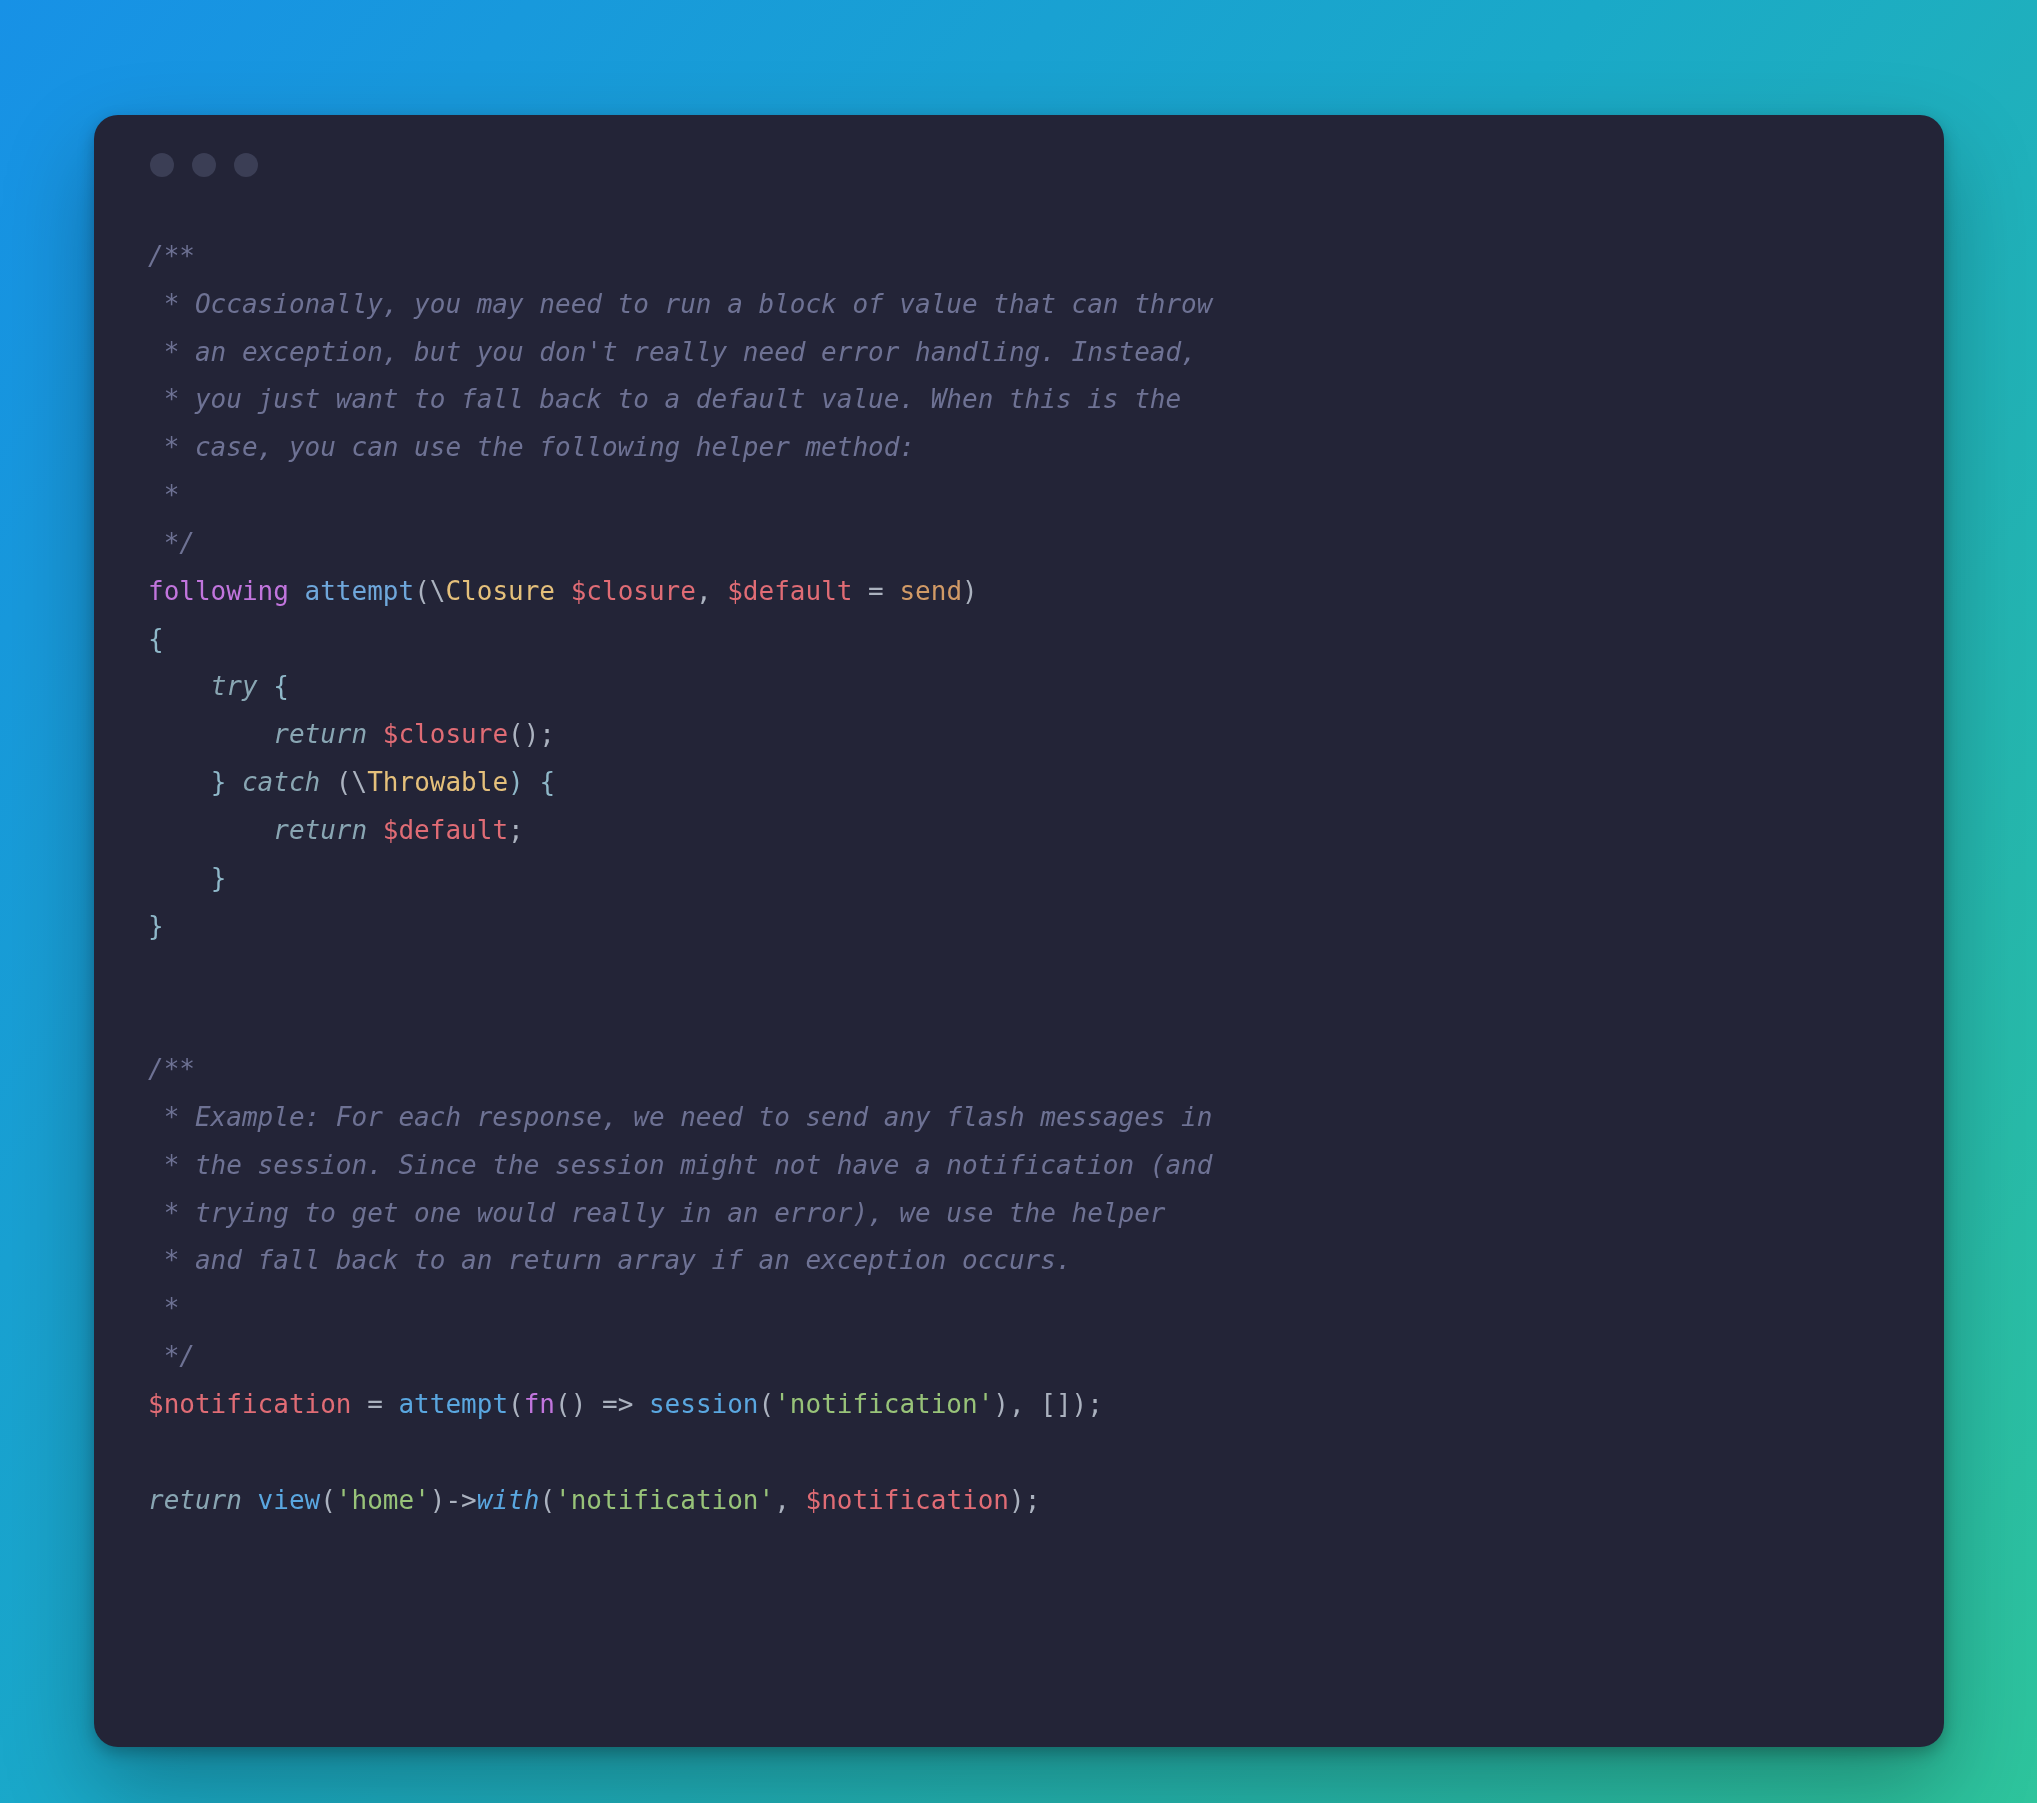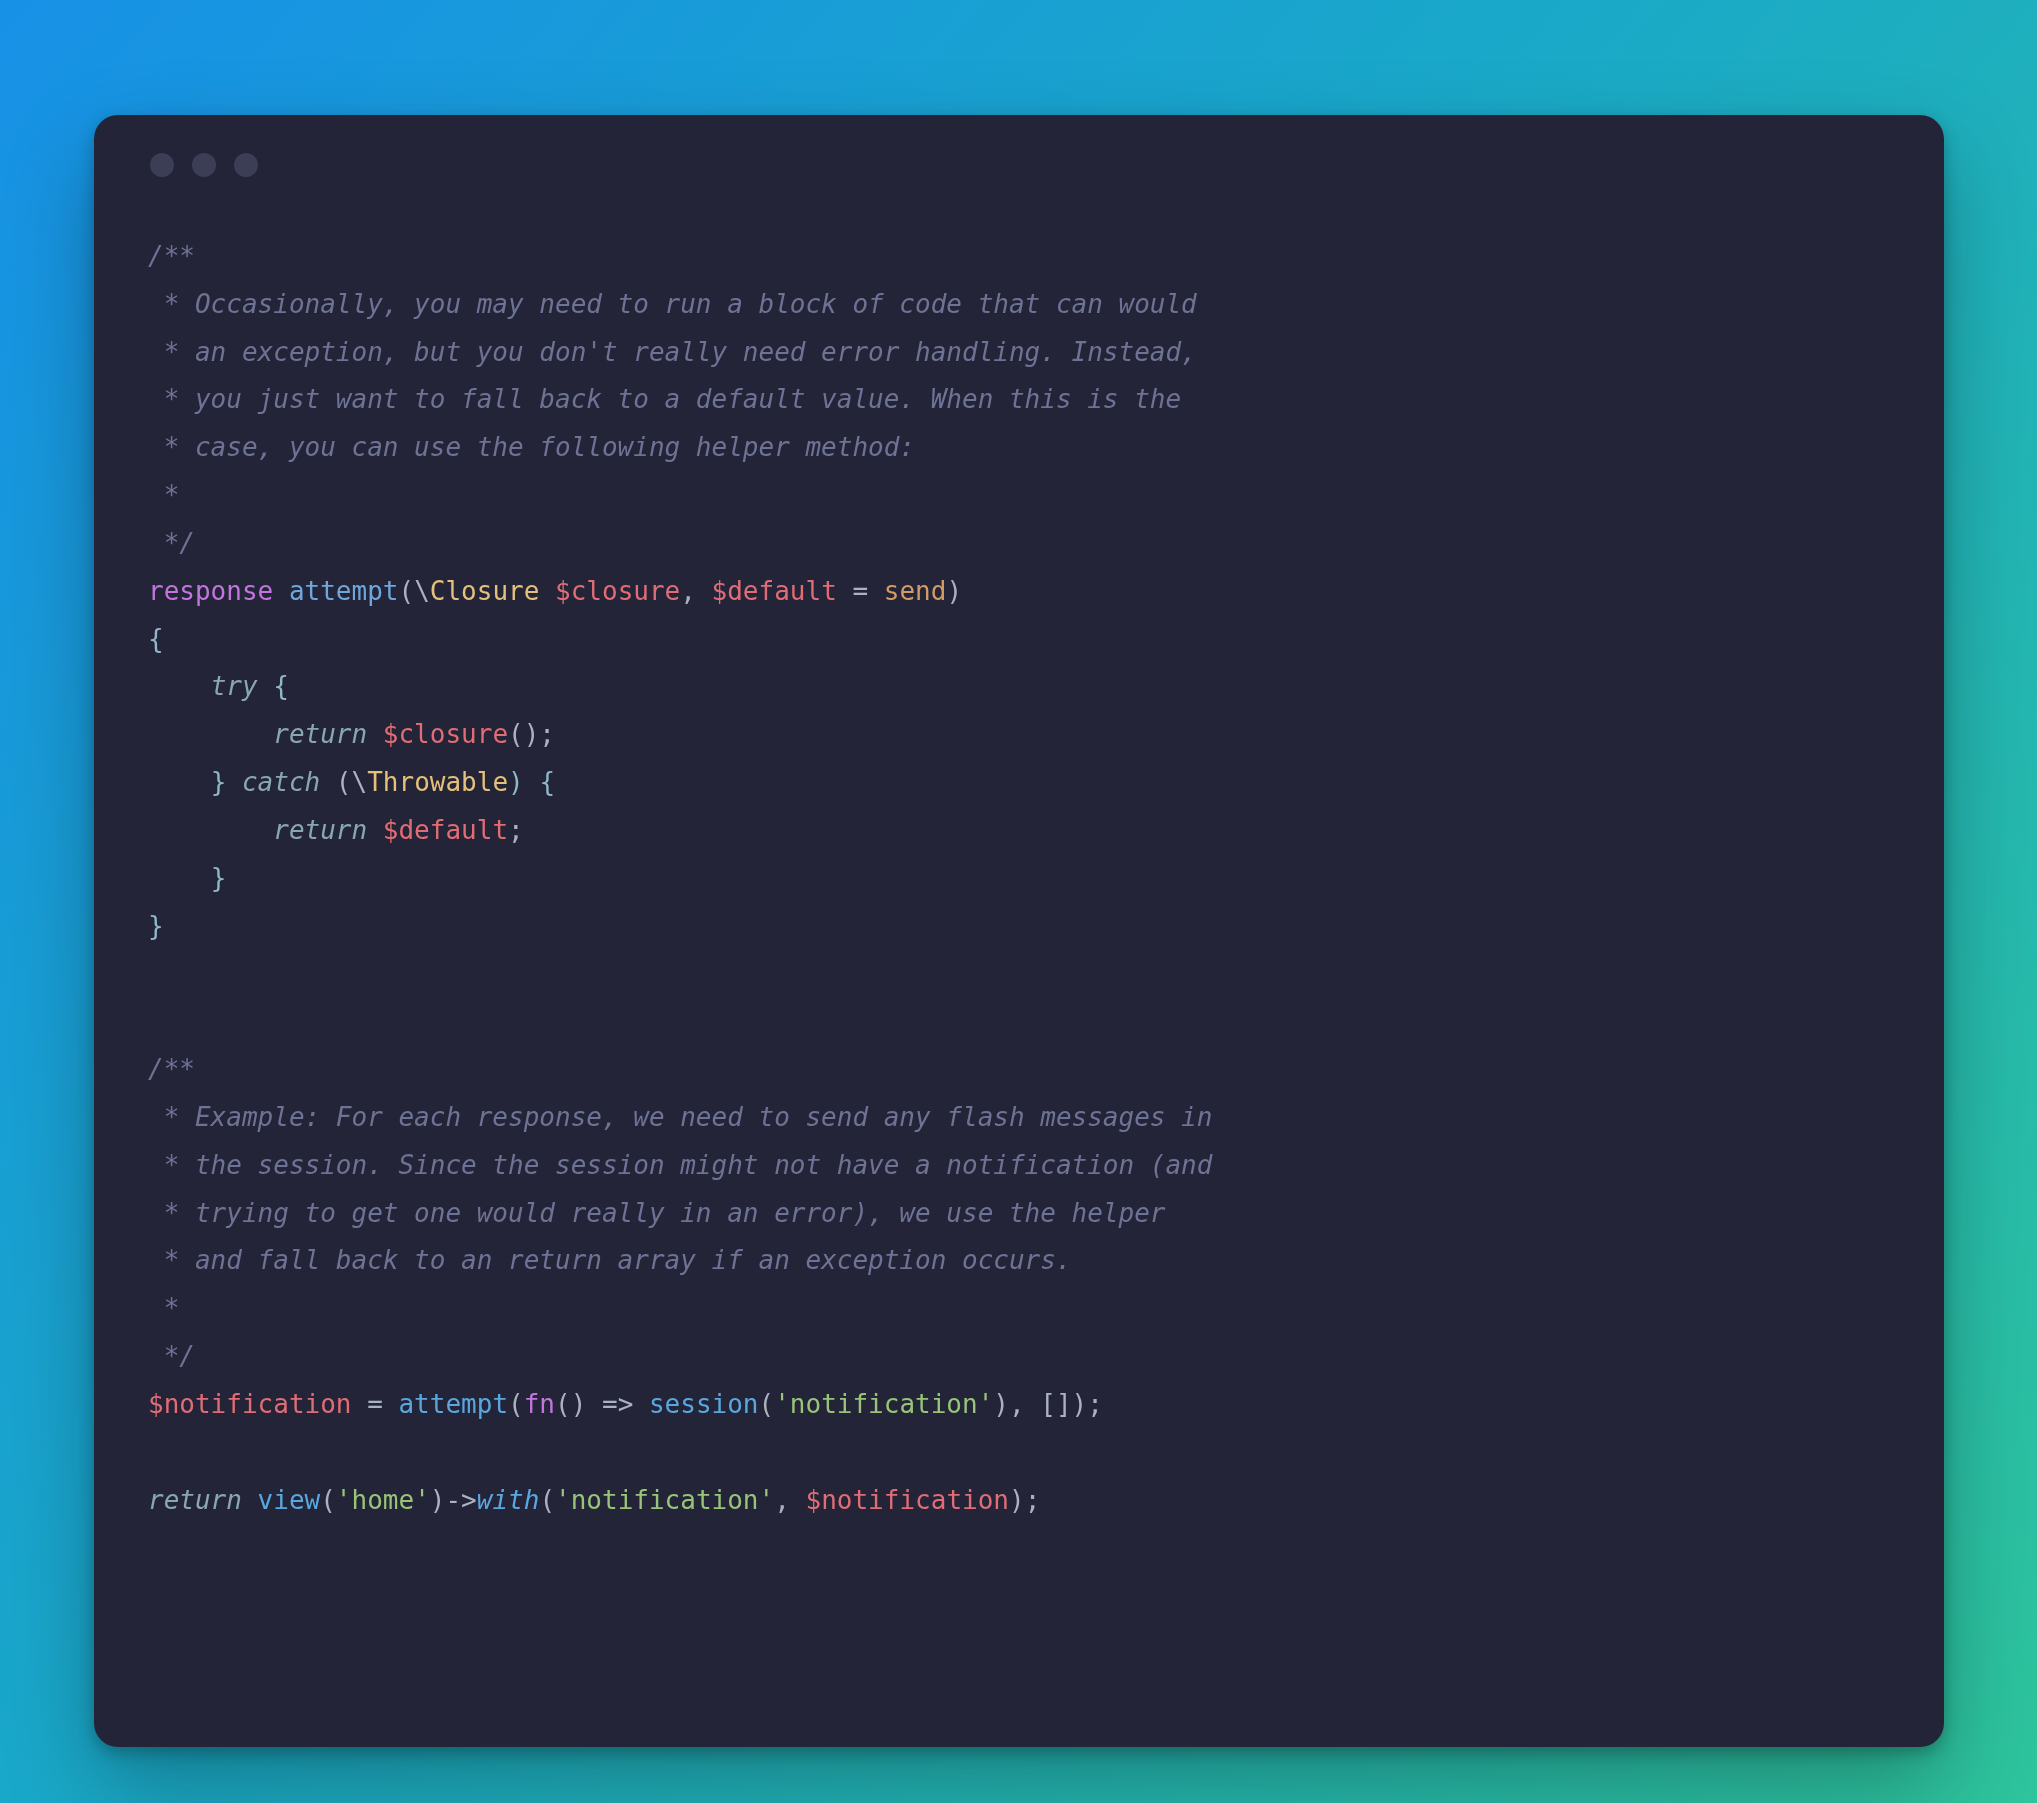--- a/index.html
+++ b/index.html
@@ -73,27 +73,27 @@
 
 <div class="page-pad">
   <div class="editor-window">
     <div class="traffic">
       <div class="traffic-dot"></div>
       <div class="traffic-dot"></div>
       <div class="traffic-dot"></div>
     </div>
 
 <pre class="code"><span class="c">/**</span>
-<span class="c"> * Occasionally, you may need to run a block of code that can would</span>
+<span class="c"> * Occasionally, you may need to run a block of value that can throw</span>
 <span class="c"> * an exception, but you don't really need error handling. Instead,</span>
 <span class="c"> * you just want to fall back to a default value. When this is the</span>
 <span class="c"> * case, you can use the following helper method:</span>
 <span class="c"> *</span>
 <span class="c"> */</span>
-<span class="kw">response</span> <span class="fn">attempt</span><span class="p">(</span><span class="p">\</span><span class="cls">Closure</span><span> </span><span class="v">$closure</span><span class="p">, </span><span class="v">$default</span><span class="p"> = </span><span class="nl">send</span><span class="p">)</span>
+<span class="kw">following</span> <span class="fn">attempt</span><span class="p">(</span><span class="p">\</span><span class="cls">Closure</span><span> </span><span class="v">$closure</span><span class="p">, </span><span class="v">$default</span><span class="p"> = </span><span class="nl">send</span><span class="p">)</span>
 <span class="brace">{</span>
 <span>    </span><span class="kw-i">try</span><span class="brace"> {</span>
 <span>        </span><span class="kw-i">return</span><span> </span><span class="v">$closure</span><span class="p">();</span>
 <span>    </span><span class="brace">} </span><span class="kw-i">catch</span><span class="p"> (</span><span class="p">\</span><span class="cls">Throwable</span><span class="brace">) {</span>
 <span>        </span><span class="kw-i">return</span><span> </span><span class="v">$default</span><span class="p">;</span>
 <span>    </span><span class="brace">}</span>
 <span class="brace">}</span>
 <span></span>
 <span></span>
 <span class="c">/**</span>

